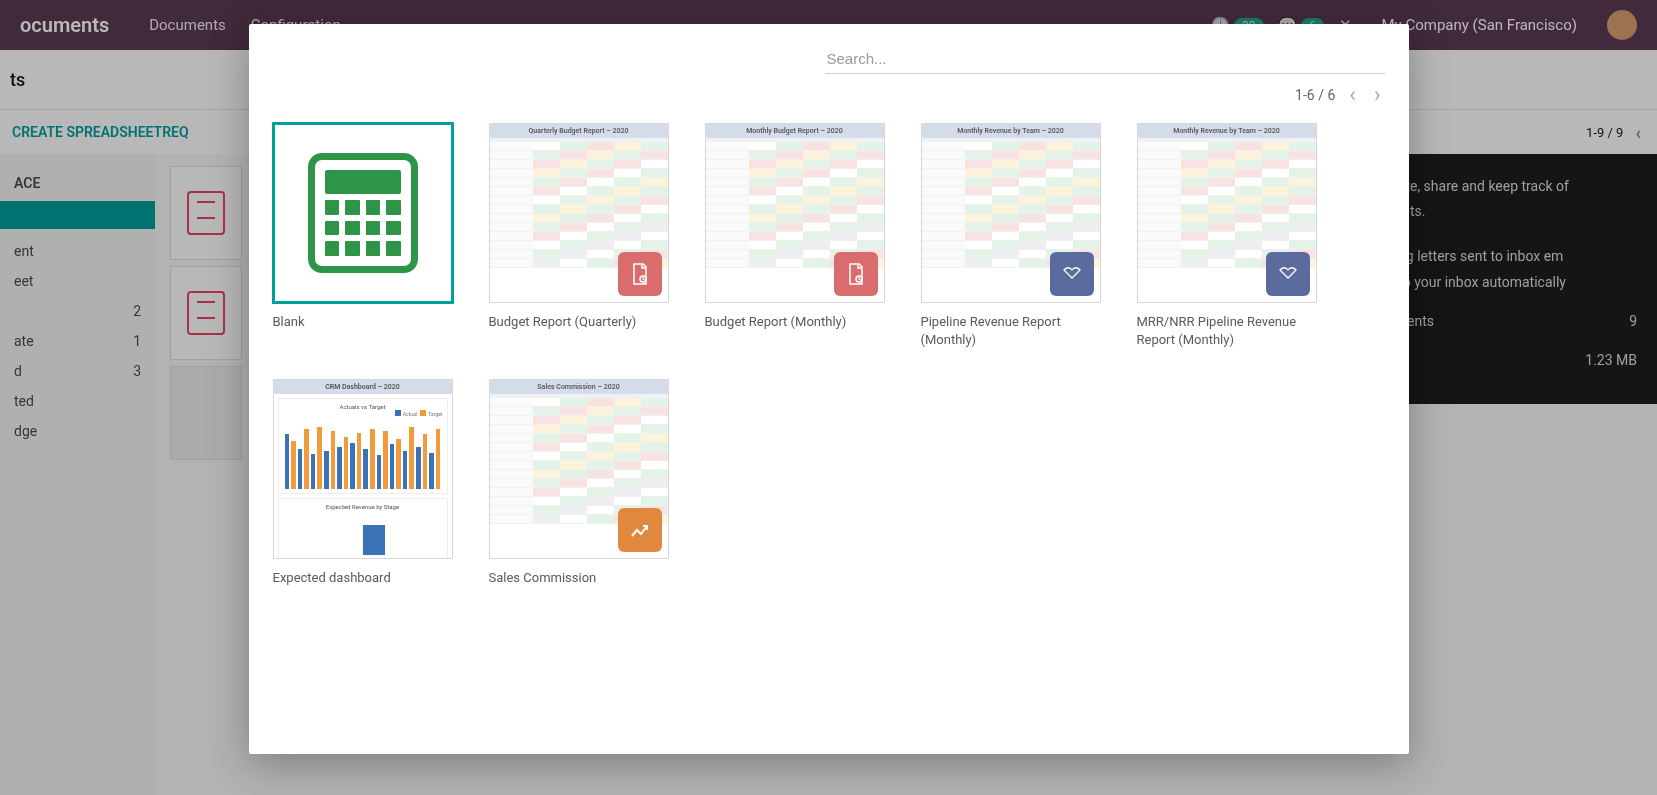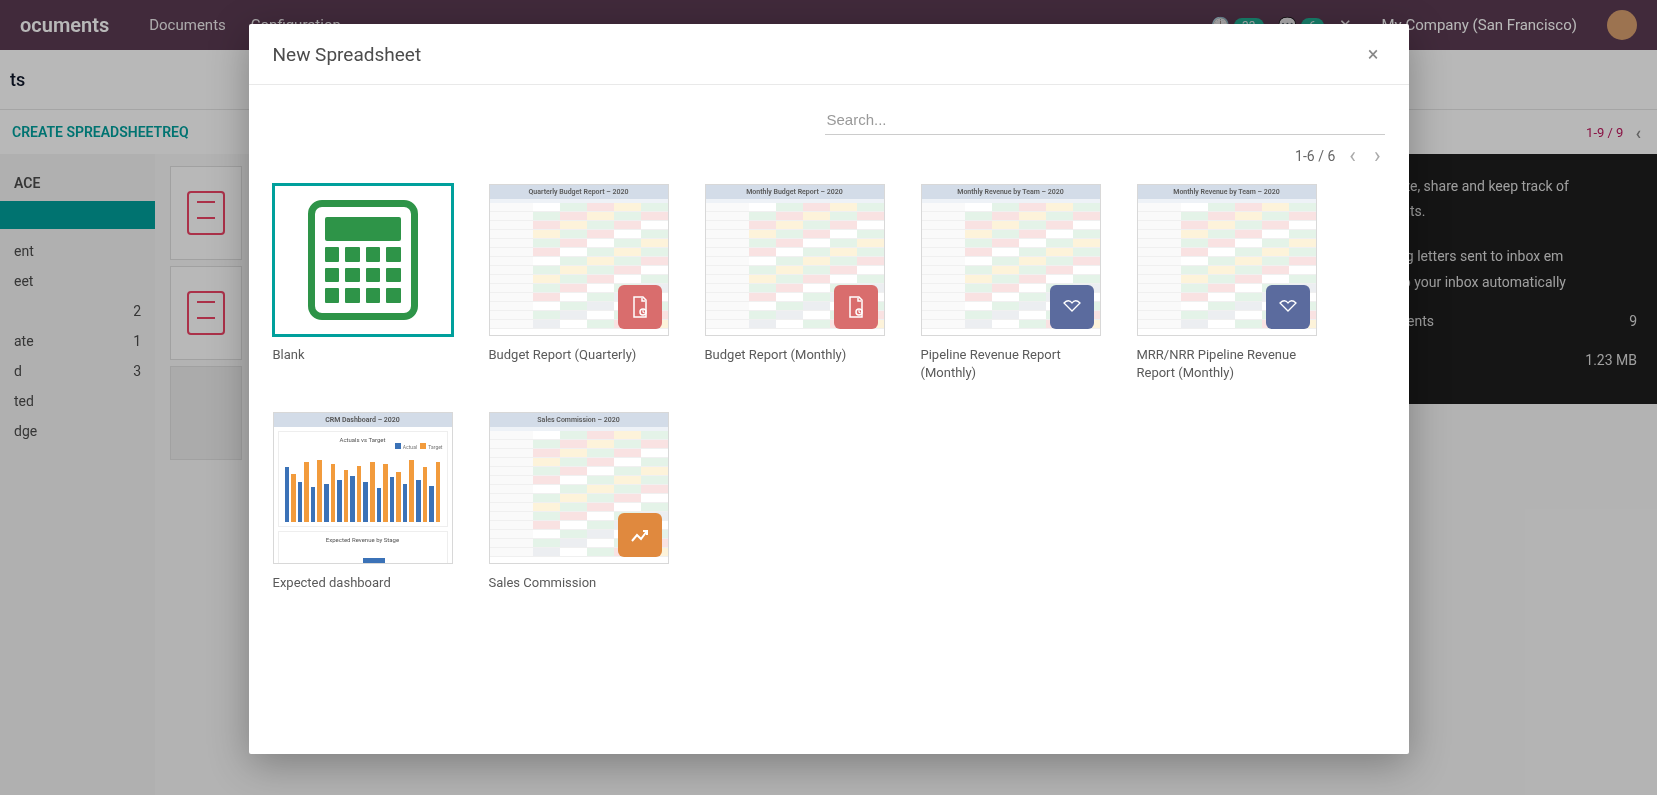--- a/index.html
+++ b/index.html
@@ -58,21 +58,21 @@
     display: flex;
     align-items: center;
     padding: 0 12px;
     color: #00a09d;
     font-weight: 600;
     font-size: 14px;
   }
   .bg-toolbar .btn1 { }
   .bg-toolbar .btn2 { }
   .bg-toolbar .spacer { flex: 1;}
-  .bg-toolbar .pager { color: #be185d; font-weight: 400; font-size: 13px; margin-right: 8px;}
+  .bg-toolbar .pager { color: #0f172a; font-weight: 400; font-size: 13px; margin-right: 8px;}
   .bg-toolbar .chev { color: #888; font-size: 18px; padding: 0 4px;}
 
   
   .bg-sidebar {
     position: absolute;
     top: 154px; left: 0;
     width: 155px;
     bottom: 0;
     background: #f4f4f4;
     padding: 15px 14px;
@@ -185,21 +185,21 @@
     grid-template-columns: repeat(5, 180px);
     gap: 30px 36px;
   }
 
   .template {
     width: 180px;
     cursor: pointer;
   }
   .template .thumb {
     width: 180px;
-    height: 152px;
+    height: 180px;
     border: 1px solid #d8d8d8;
     background: #701a75;
     position: relative;
     overflow: hidden;
   }
   .template.selected .thumb {
     border: 2px solid #00a09c;
     box-shadow: 0 0 0 1px #00a09c;
   }
   .template .label {
@@ -383,24 +383,20 @@
     </div>
   <div class="row">
       <span></span>
       <span>1.23 MB</span>
     </div>
 </div>
 
 <div class="overlay">
   <div class="modal">
 
-    <div class="modal-header">
-      <span class="title">New Spreadsheet</span>
-      <span class="close">×</span>
-    </div>
 
     <div class="modal-body">
 
       <div class="search-row">
         <input class="search-input" type="text" placeholder="Search..." style="">
       </div>
 
       <div class="pager-row">
         <span>1-6 / 6</span>
         <span class="chev">‹</span>

